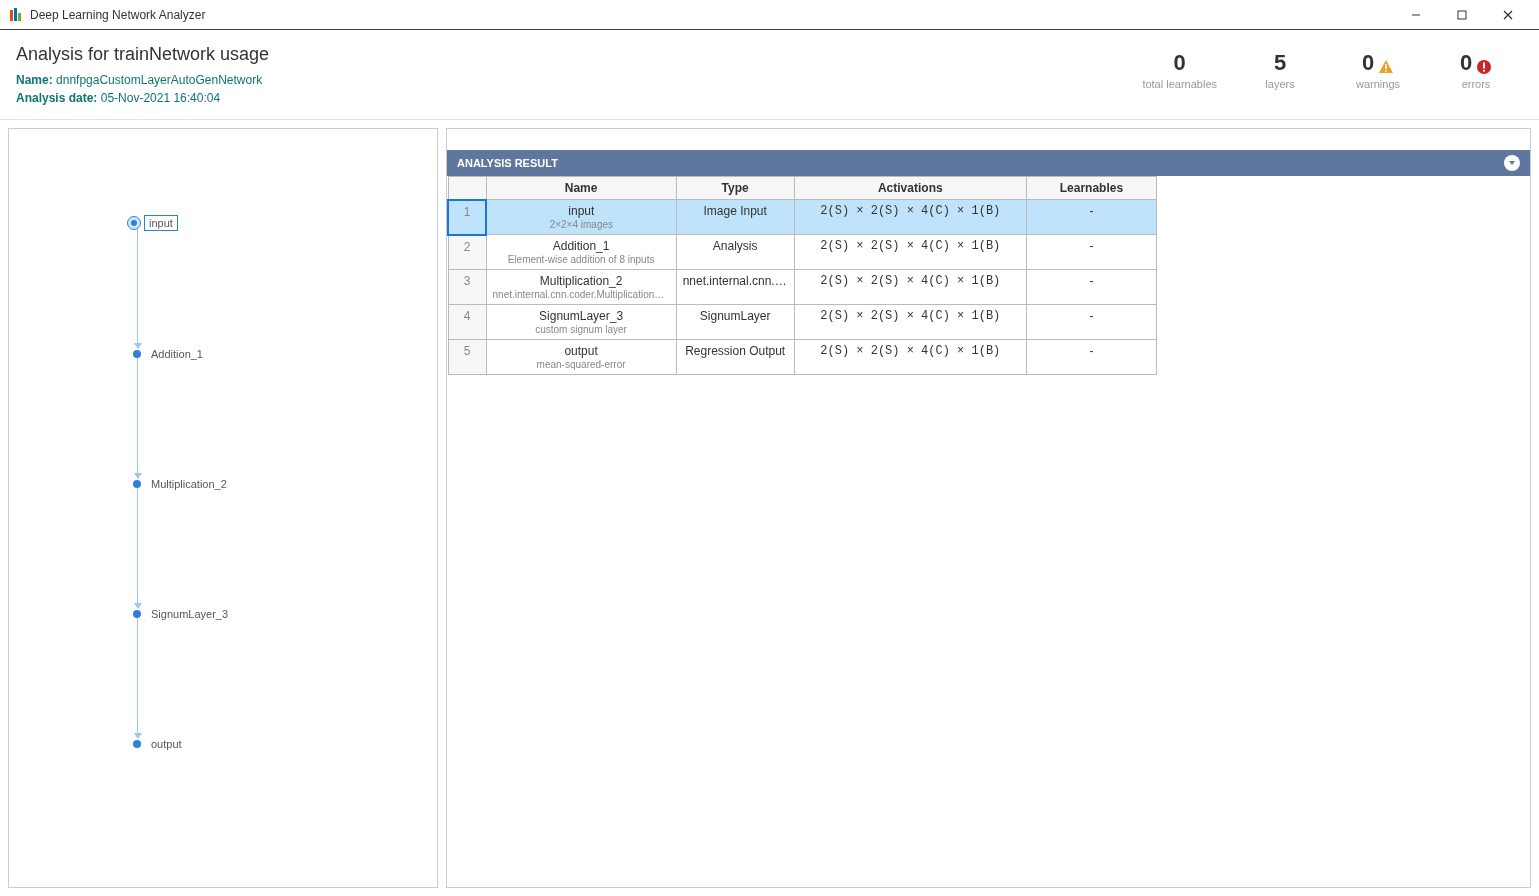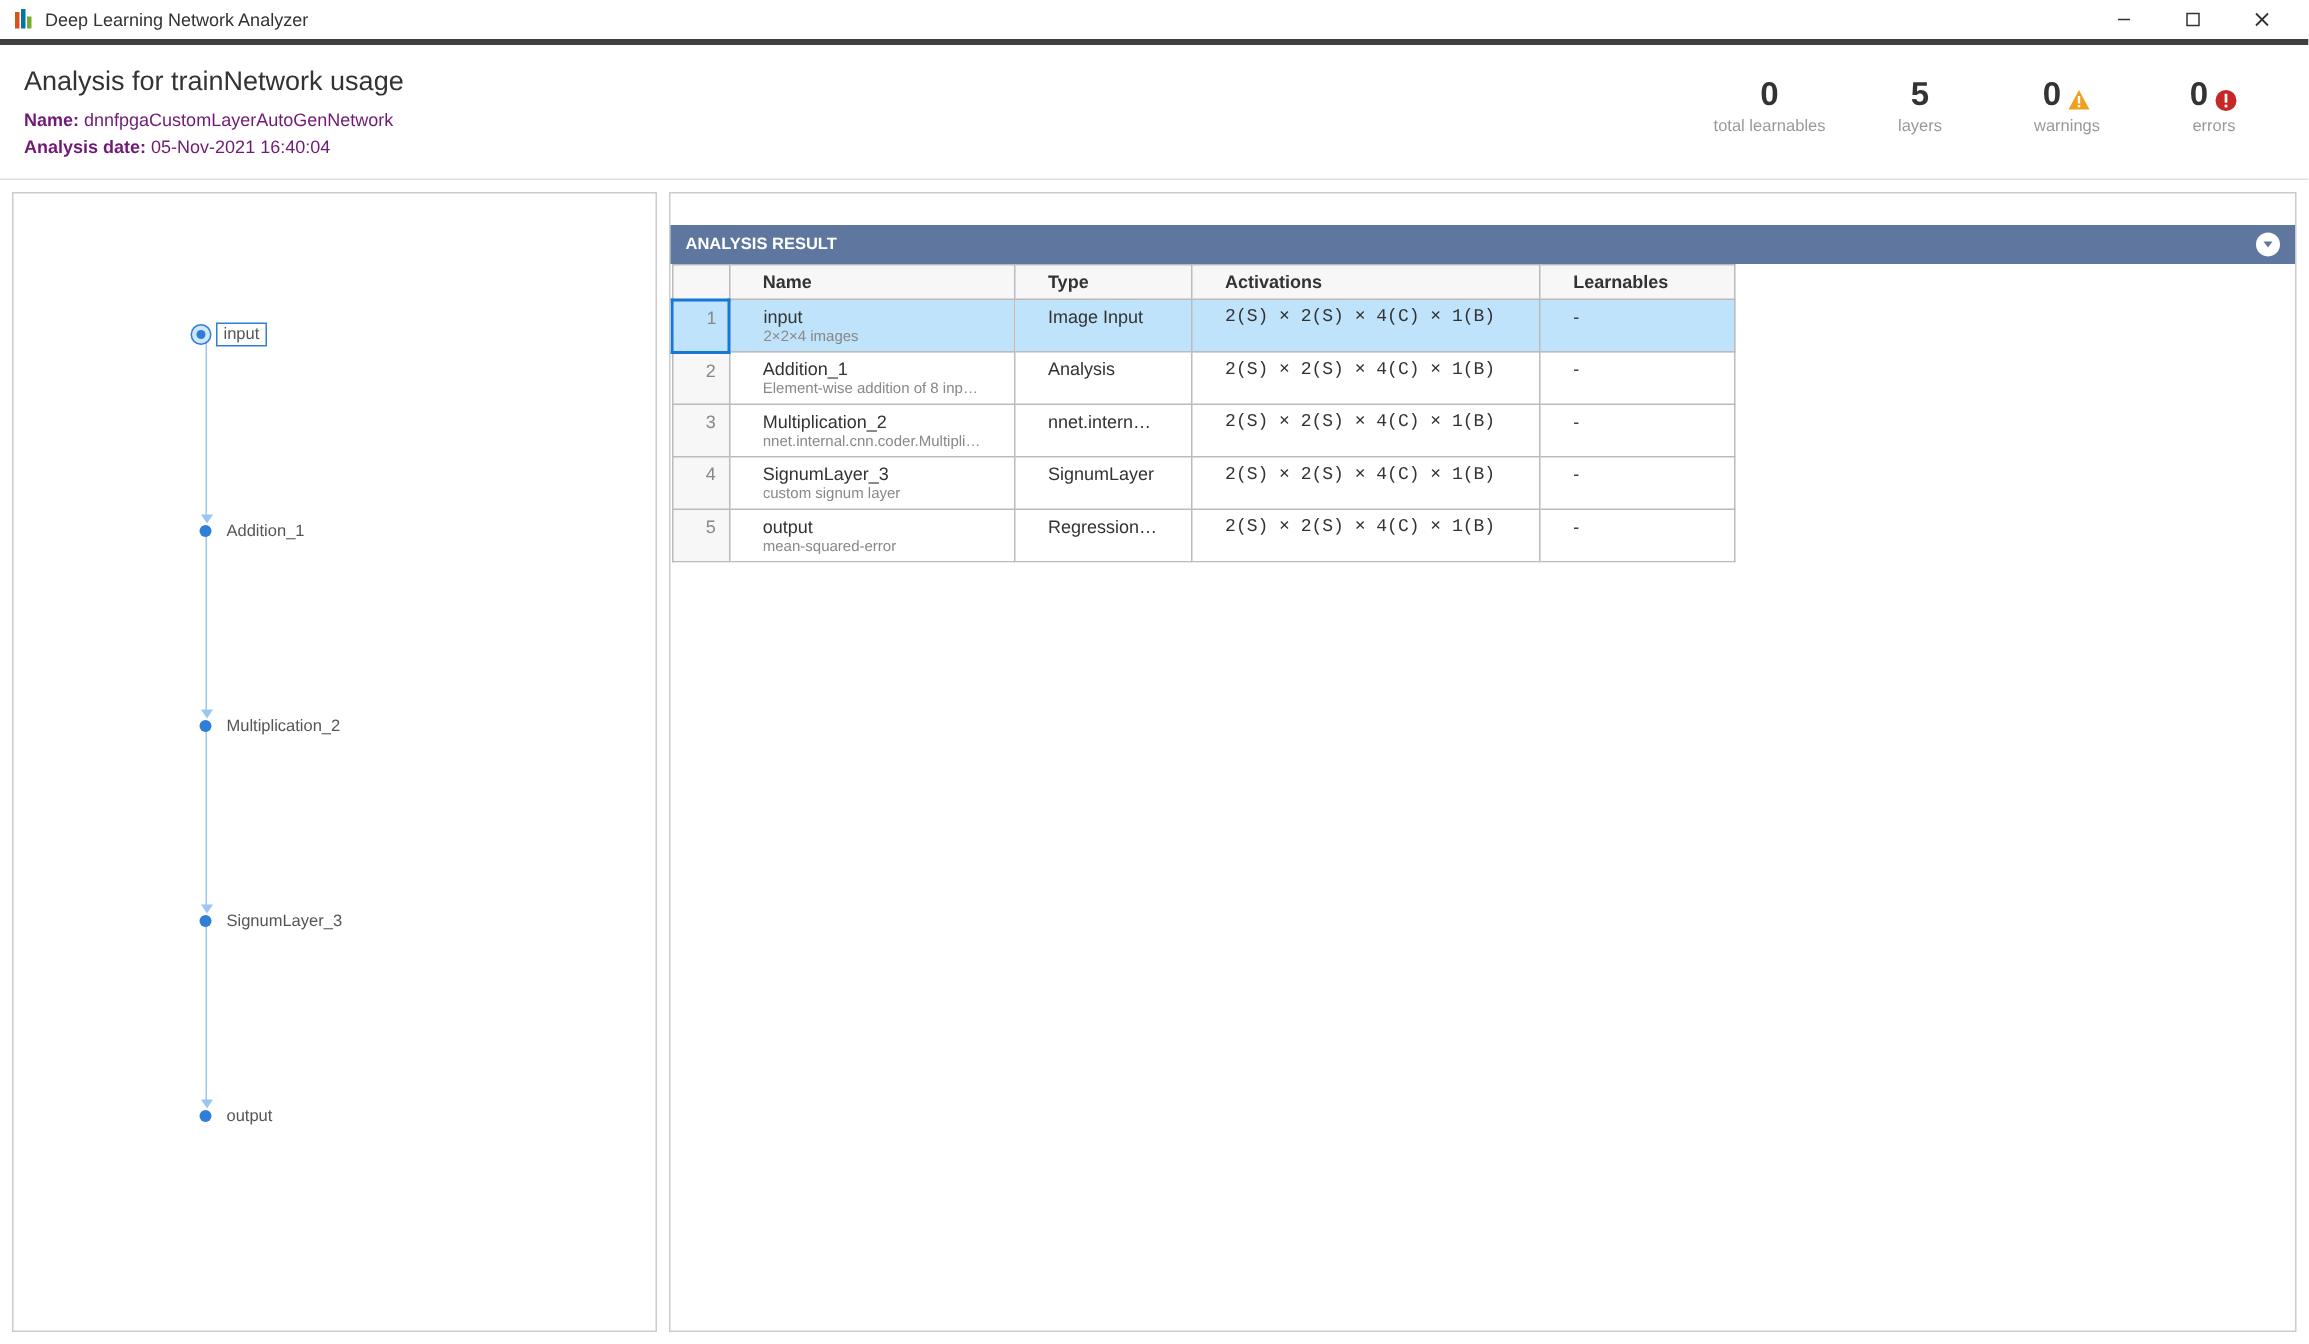--- a/index.html
+++ b/index.html
@@ -10,21 +10,21 @@
   color: #333;
   width: 1539px;
   height: 896px;
   overflow: hidden;
 }
 .titlebar {
   height: 30px;
   display: flex;
   align-items: center;
   padding: 0 8px;
-  border-bottom: 4px solid #404040;
+  border-bottom: 1px solid #404040;
 }
 .titlebar-icon {
   width: 16px; height: 16px;
   margin-right: 6px;
 }
 .titlebar-title { font-size: 12px; color: #333; flex: 0 0 auto; }
 .titlebar-spacer { flex: 1; }
 .titlebar-btn {
   width: 46px; height: 30px;
   display: flex; align-items: center; justify-content: center;
@@ -34,21 +34,21 @@
   padding: 14px 16px 10px 16px;
   display: flex;
   align-items: flex-start;
   border-bottom: 1px solid #e0e0e0;
 }
 .header-left { flex: 1; }
 .header-title {
   font-size: 18px; font-weight: normal; color: #333;
   margin-bottom: 8px;
 }
-.header-meta { font-size: 12px; color: #701a75; margin-bottom: 4px; }
+.header-meta { font-size: 12px; color: #0f766e; margin-bottom: 4px; }
 .header-meta .label { font-weight: bold; }
 .header-stats { display: flex; gap: 28px; padding-right: 12px; padding-top: 6px;}
 .stat {
   text-align: center;
   min-width: 70px;
 }
 .stat-val {
   font-size: 22px; font-weight: bold; color: #333;
   display: flex; align-items: center; justify-content: center; gap: 4px;
 }
@@ -153,22 +153,22 @@
   padding: 0;
   overflow: auto;
 }
 table.analysis {
   border-collapse: collapse;
   width: 710px;
   table-layout: fixed;
 }
 table.analysis th, table.analysis td {
   border: 1px solid #bbb;
-  text-align: left;
-  padding: 4px 22px;
+  text-align: center;
+  padding: 4px 6px;
   vertical-align: top;
   font-size: 12px;
 }
 table.analysis th {
   background: #f7f7f7;
   font-weight: bold;
   color: #333;
 }
 table.analysis col.idx { width: 38px; }
 table.analysis col.name { width: 190px; }

